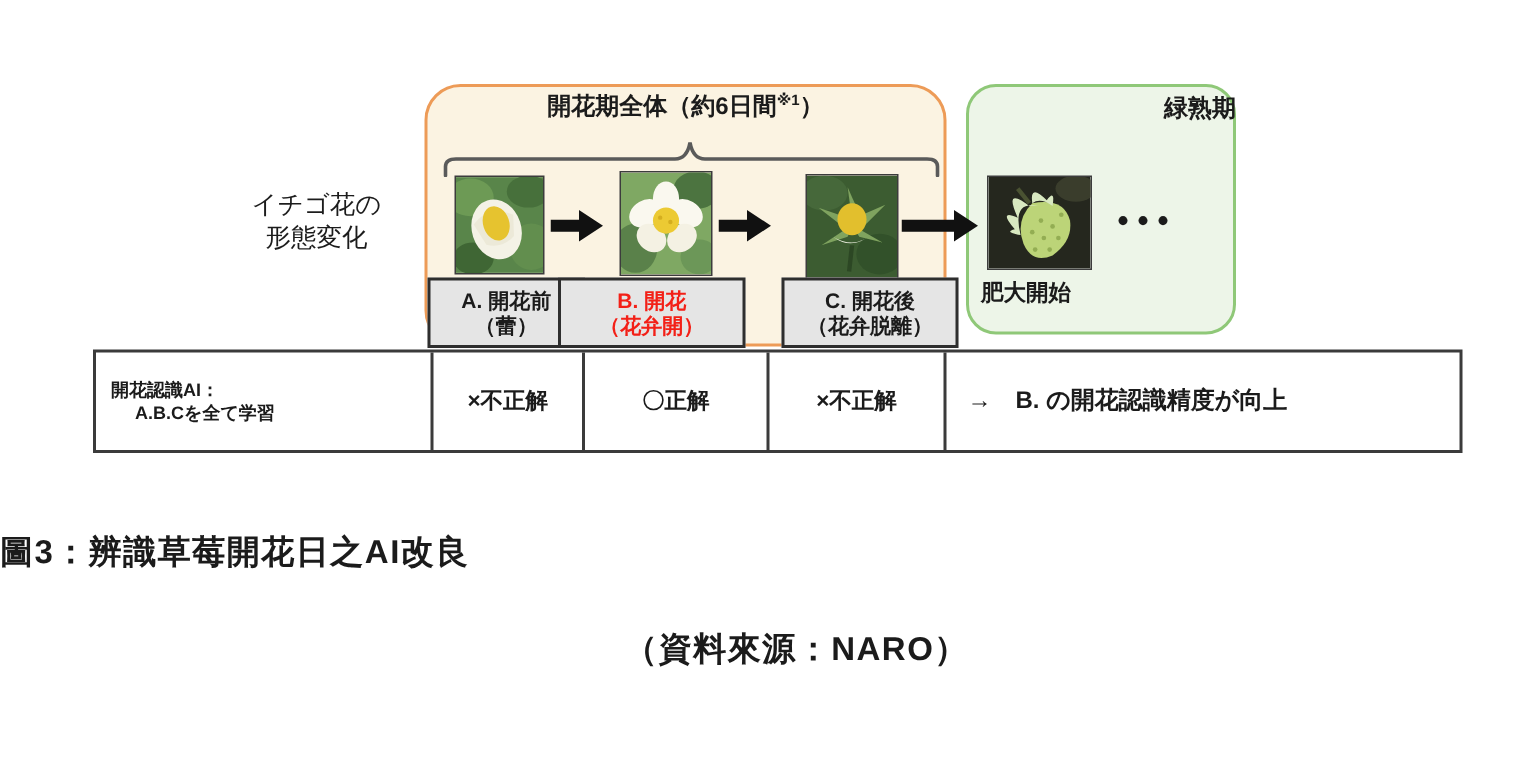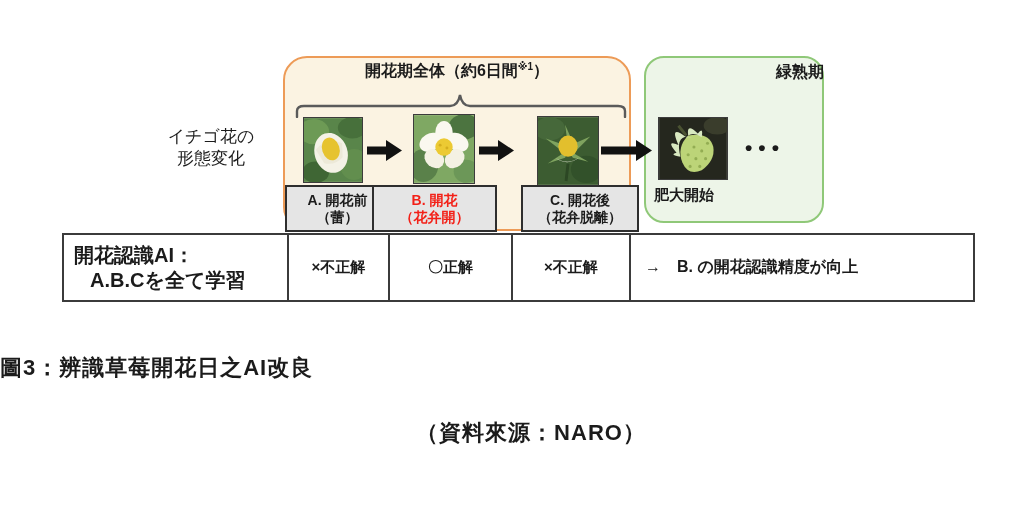--- a/index.html
+++ b/index.html
@@ -52,21 +52,21 @@
   .stage-label-a{left:285px;width:105px;}
   .stage-label-b{left:372px;width:125px;}
   .stage-label-c{left:508px;width:118px;margin-left:13px;}
 
   
   .ai-table{left:62px;top:233px;width:913px;height:69px;box-sizing:border-box;
     border:2px solid #3b3b3b;background:#ffffff;display:flex;z-index:1;}
   .ai-cell{box-sizing:border-box;border-right:2px solid #3b3b3b;display:flex;
     flex-direction:column;justify-content:center;}
   .ai-cell:last-child{border-right:none;}
-  .ai-cell-header{width:225px;padding-left:10px;font-size:20px;font-weight:bold;line-height:1.25;}
+  .ai-cell-header{width:225px;padding-left:10px;font-size:12px;font-weight:bold;line-height:1.25;}
   .ai-cell-header .indent{padding-left:16px;}
   .ai-cell-result{align-items:center;text-align:center;font-size:15px;font-weight:bold;}
   .ai-cell-r1{width:101px;}
   .ai-cell-r2{width:123px;}
   .ai-cell-r3{width:118px;}
   .ai-cell-conclusion{flex:1;padding-left:14px;font-size:16px;font-weight:bold;white-space:pre;}
 
   
   .caption-title{left:0;top:353px;width:1022px;text-align:left;
     font-size:22px;font-weight:bold;letter-spacing:1px;color:#1b1b1b;}

